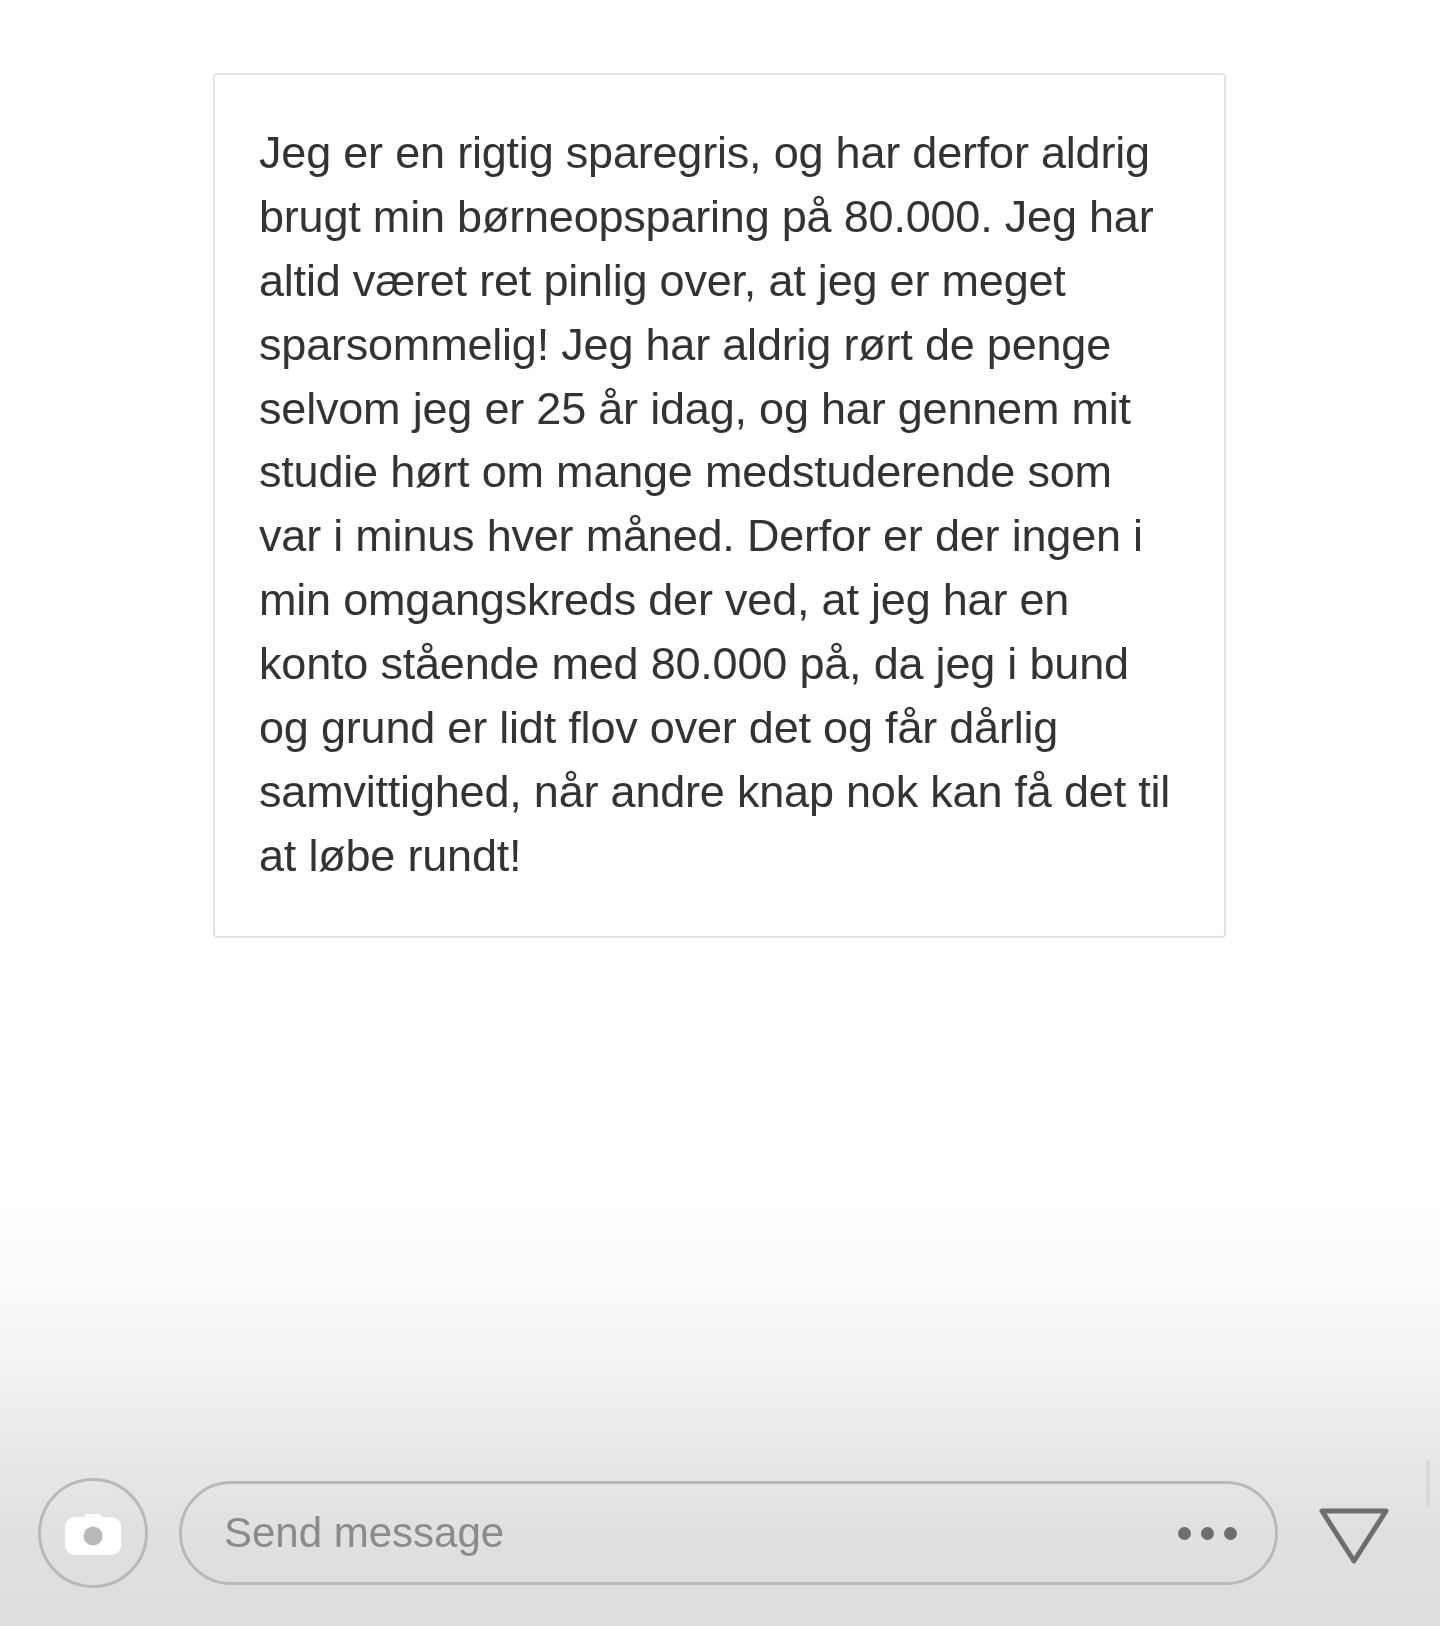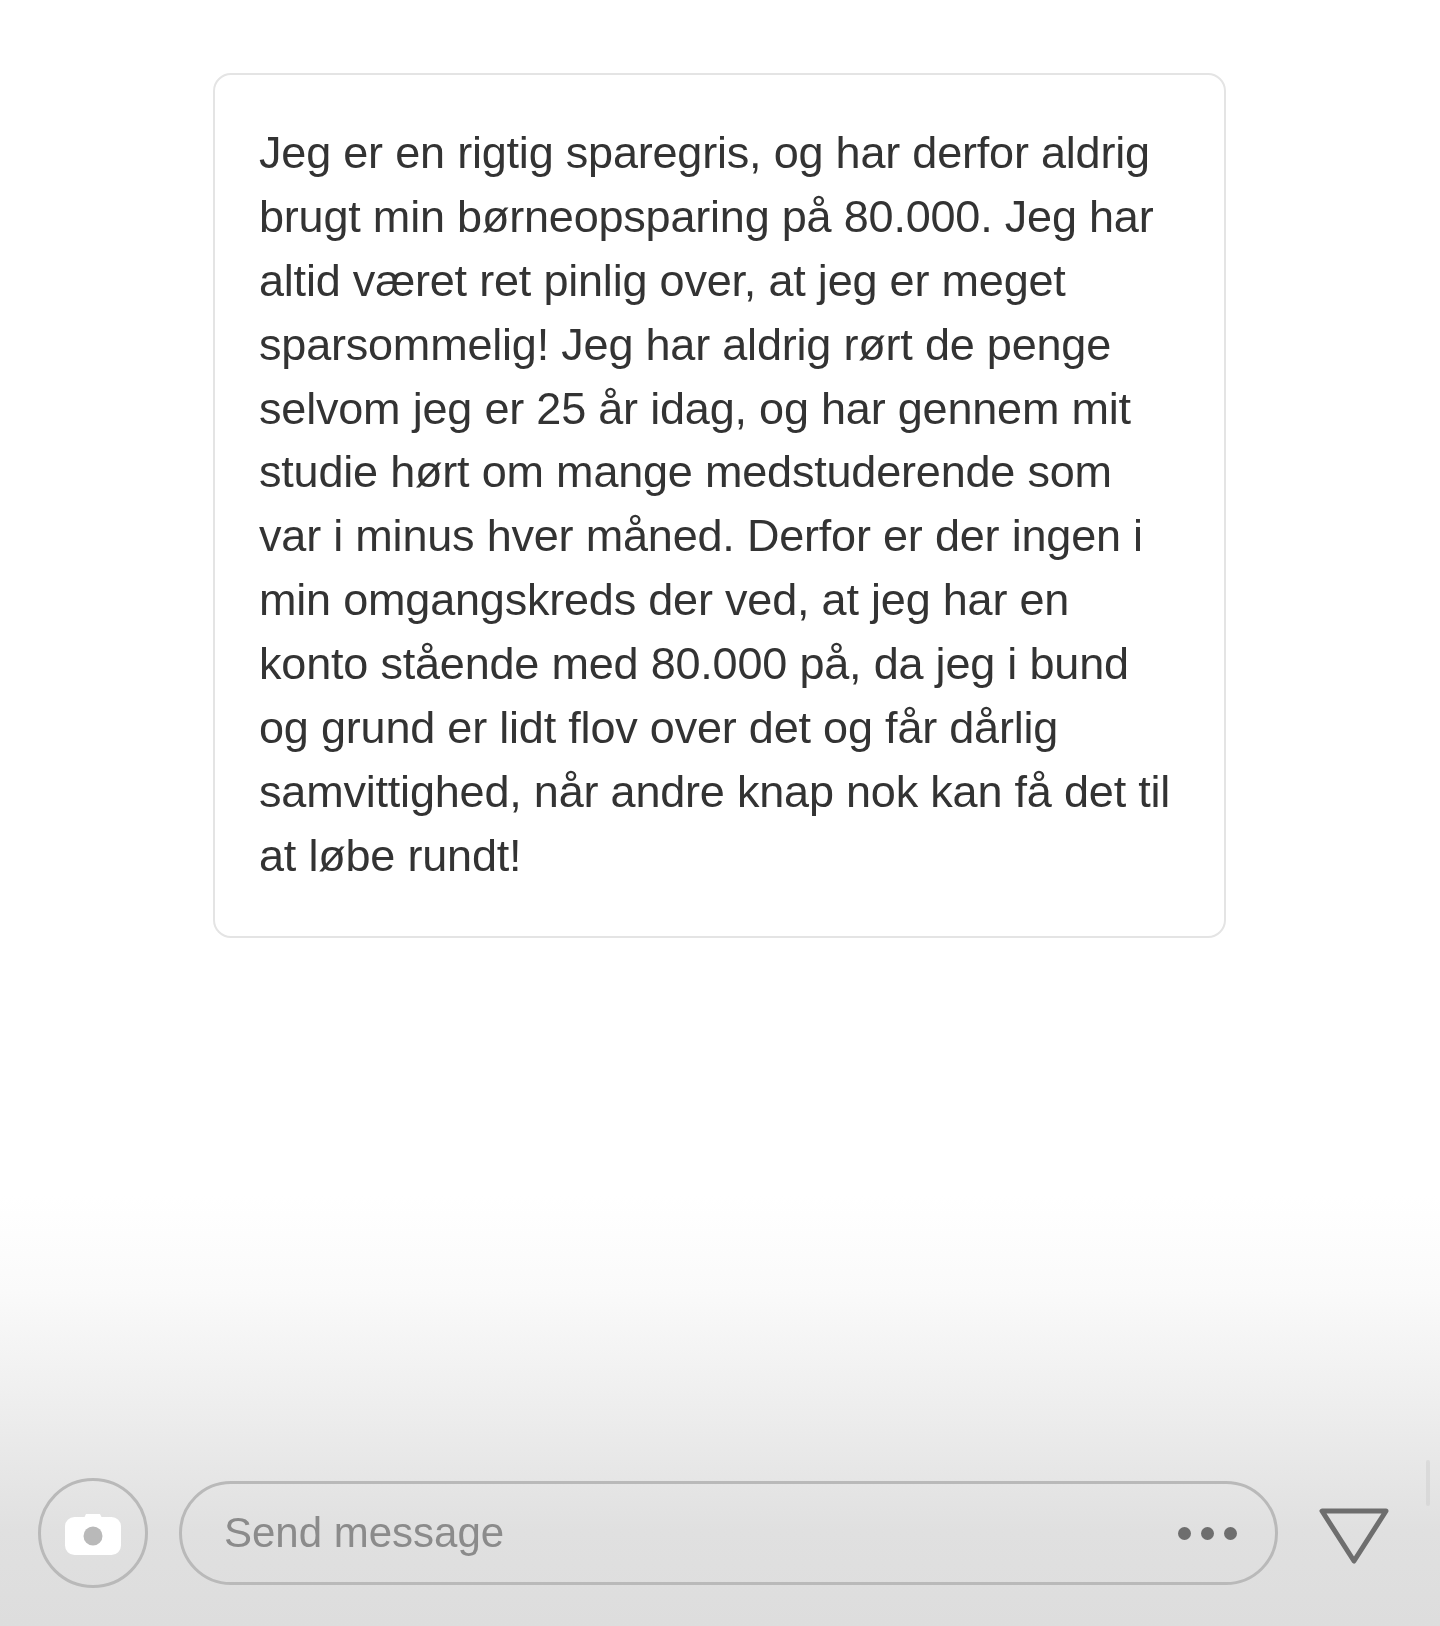--- a/index.html
+++ b/index.html
@@ -25,21 +25,21 @@
     background: #ffffff;
   }
 
   .message-card {
     position: absolute;
     left: 213px;
     top: 73px;
     width: 1013px;
     box-sizing: border-box;
     border: 2px solid #e4e4e4;
-    border-radius: 18px;
+    border-radius: 4px;
     background: #ffffff;
     padding: 46px 42px 48px 44px;
   }
 
   .message-text {
     font-family: "Liberation Sans", sans-serif;
     font-size: 45px;
     line-height: 1.42;
     color: #333333;
     letter-spacing: -0.2px;

